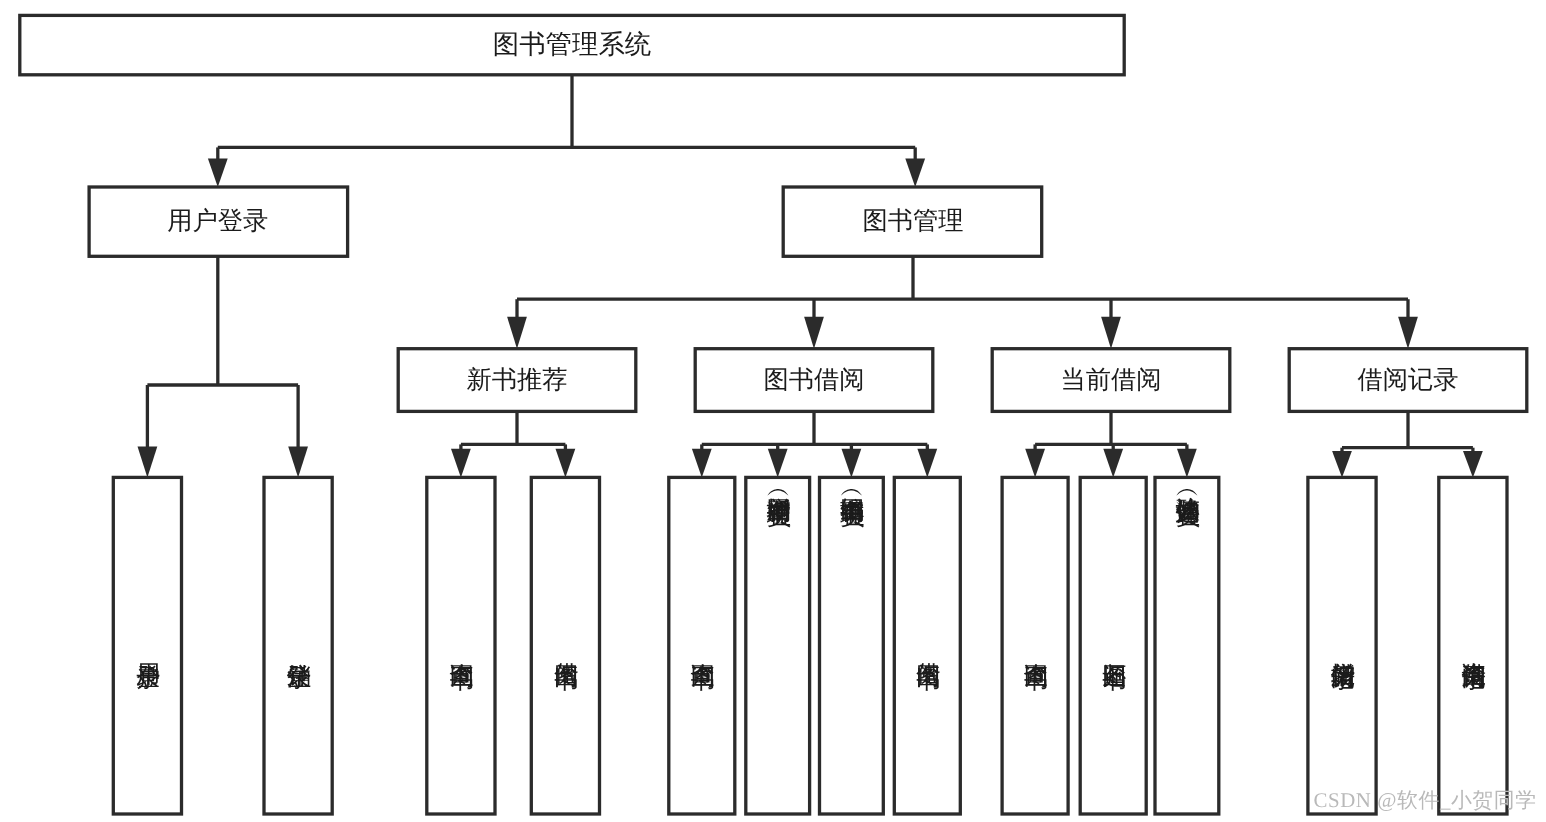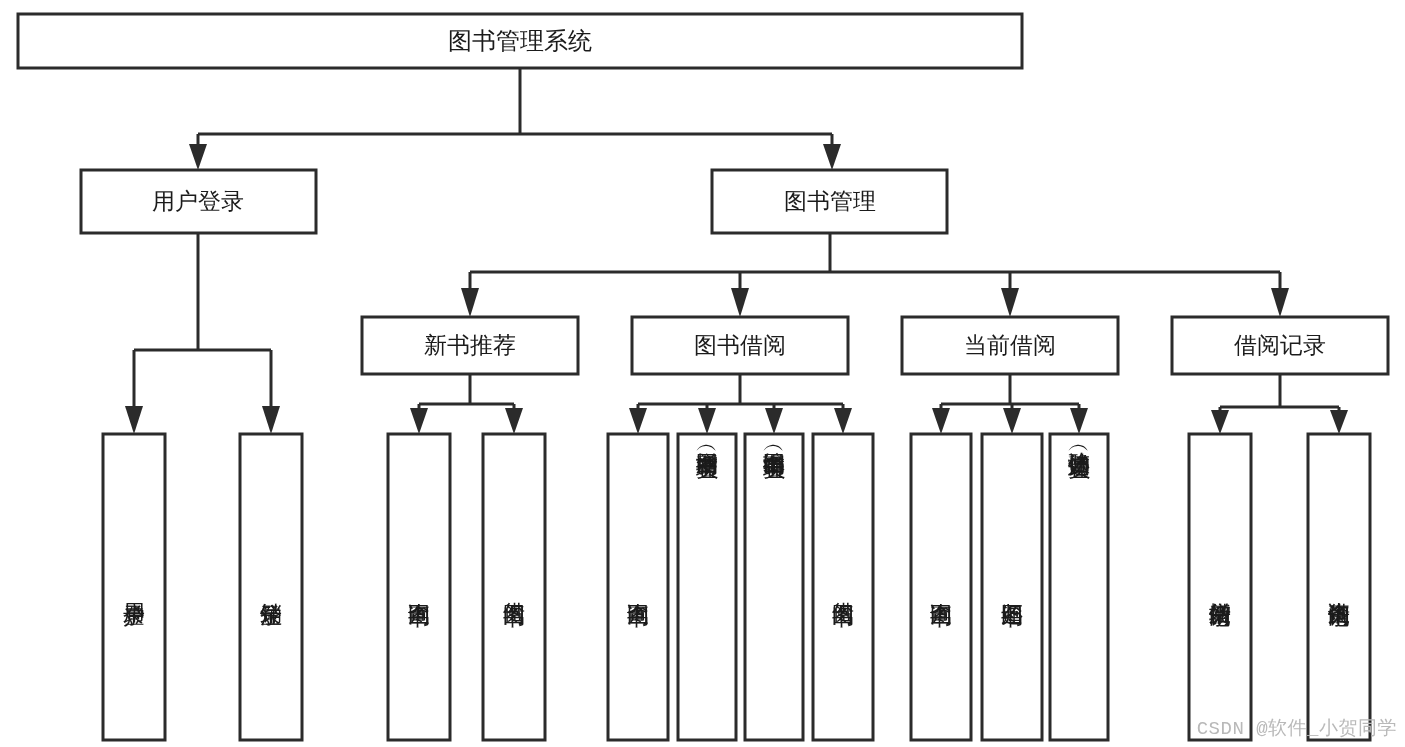--- a/index.html
+++ b/index.html
@@ -66,21 +66,21 @@
     line-height: 1.18;
     color: #1b1b1b;
     letter-spacing: 1px;
     text-align: center;
     white-space: nowrap;
   }
   .watermark {
     position: absolute;
     right: 8px;
     bottom: 6px;
-    font-family: Liberation Mono, monospace;
+    font-family: Liberation Serif, serif;
     font-size: 19px;
     color: #b9b9b9;
     letter-spacing: 0.5px;
     white-space: nowrap;
     margin-top: 47px;
   }
 </style>
 </head>
 <body>
 

